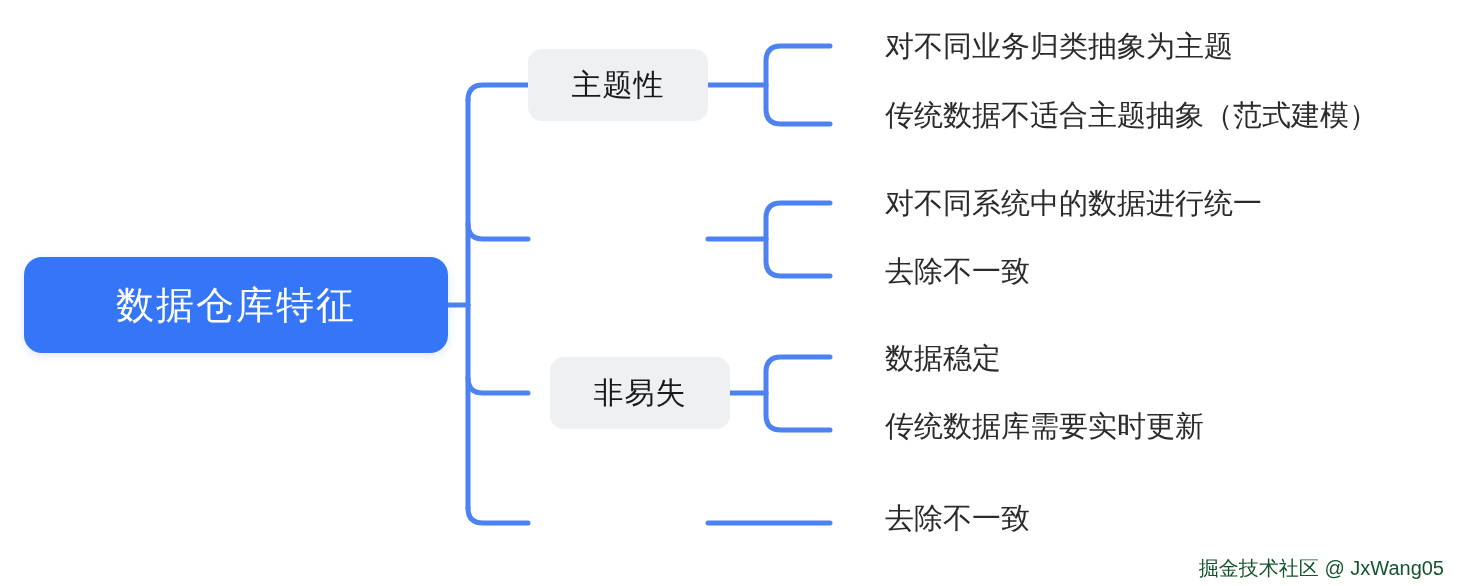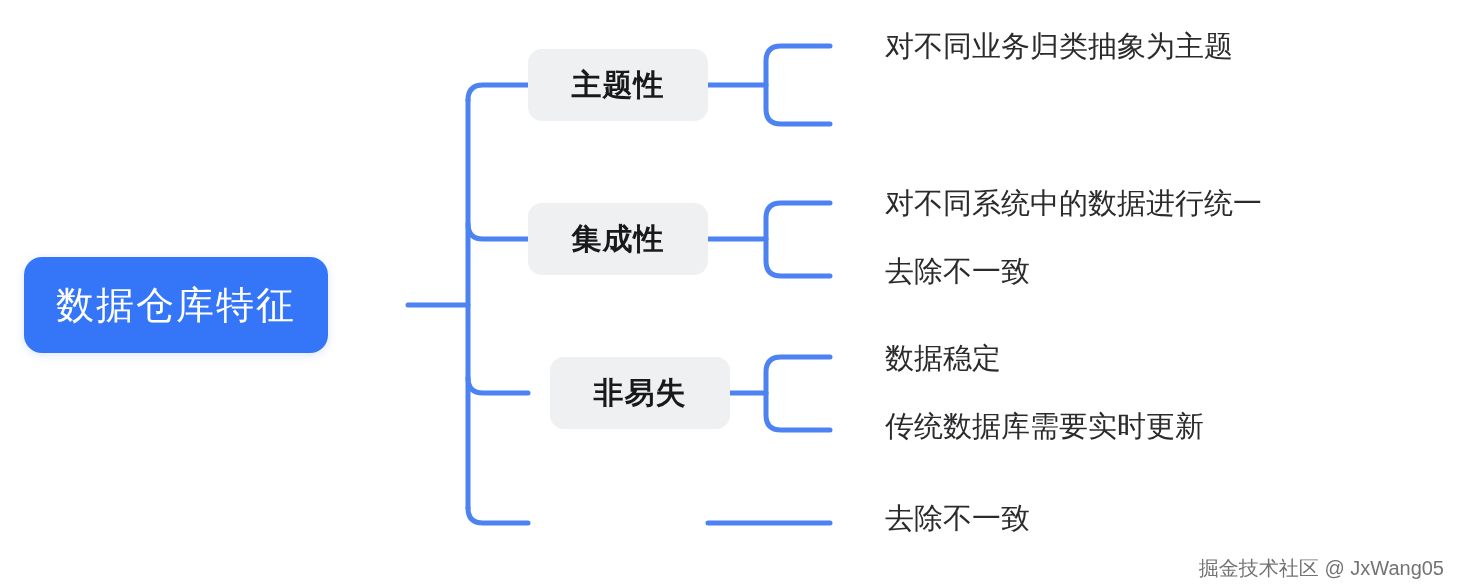--- a/index.html
+++ b/index.html
@@ -28,21 +28,21 @@
     width: 1460px;
     height: 586px;
     pointer-events: none;
   }
 
   
   .root-node {
     position: absolute;
     left: 24px;
     top: 257px;
-    width: 304px;
+    width: 424px;
     height: 96px;
     border-radius: 18px;
     background: #3575f7;
     display: flex;
     align-items: center;
     justify-content: center;
     box-shadow: 0 2px 10px rgba(53,117,247,0.18);
   }
   .root-node .root-label {
     color: #ffffff;
@@ -60,21 +60,21 @@
     height: 72px;
     border-radius: 14px;
     background: #eef0f2;
     display: flex;
     align-items: center;
     justify-content: center;
   }
   .branch-node .branch-label {
     color: #18191b;
     font-size: 30px;
-    font-weight: 700;
+    font-weight: 400;
     letter-spacing: 1px;
     line-height: 1;
     white-space: nowrap;
   }
   .branch-1 { left: 528px; top: 49px; }
   .branch-2 { left: 528px; top: 203px; }
   .branch-3 { left: 528px; top: 357px; margin-left: 22px; }
   .branch-4 { left: 528px; top: 489px; }
 
   
@@ -94,21 +94,21 @@
   .leaf-2-b { top: 257px; }
   .leaf-3-a { top: 344px; }
   .leaf-3-b { top: 412px; }
   .leaf-4-a { top: 504px; }
 
   
   .watermark {
     position: absolute;
     right: 16px;
     bottom: 8px;
-    color: #737373;
+    color: #14532d;
     font-size: 20px;
     font-weight: 400;
     line-height: 1;
     white-space: nowrap;
   }
 </style>
 </head>
 <body>
 
 <div id="mindmap">
@@ -142,24 +142,22 @@
   </svg>
 
   <div class="root-node">
     <span class="root-label">数据仓库特征</span>
   </div>
 
   <div class="branch-node branch-1">
     <span class="branch-label">主题性</span>
   </div>
   <div class="leaf-text leaf-1-a">对不同业务归类抽象为主题</div>
+  <div class="leaf-text leaf-1-b">传统数据不适合主题抽象（范式建模）</div>
 
-  <div class="branch-node branch-2">
-    <span class="branch-label">集成性</span>
-  </div>
   <div class="leaf-text leaf-2-b">去除不一致</div>
   <div class="leaf-text leaf-2-a">对不同系统中的数据进行统一</div>
 
   <div class="branch-node branch-3">
     <span class="branch-label">非易失</span>
   </div>
   <div class="leaf-text leaf-3-a">数据稳定</div>
   <div class="leaf-text leaf-3-b">传统数据库需要实时更新</div>
 
   <div class="leaf-text leaf-4-a">去除不一致</div>

